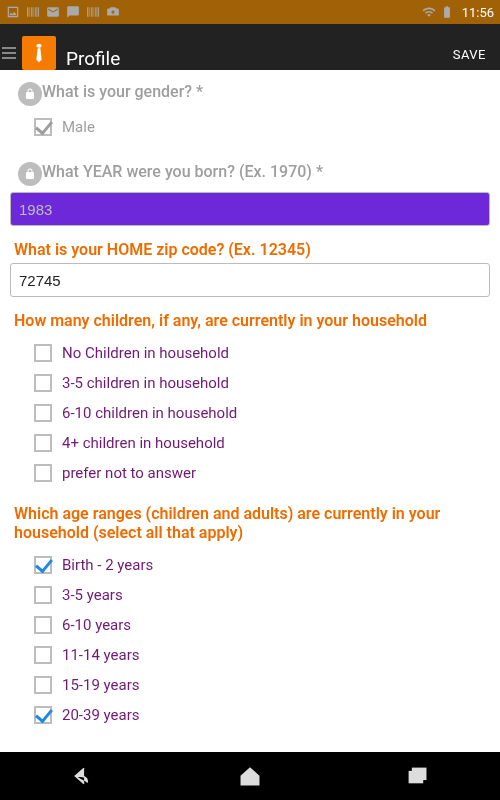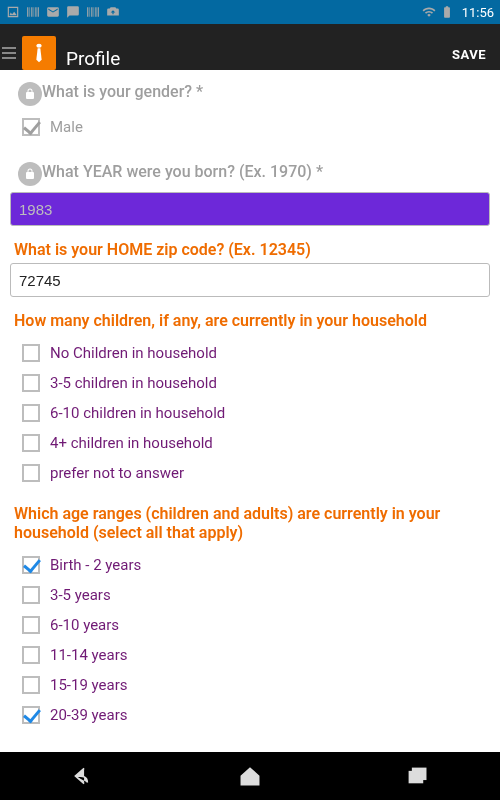--- a/index.html
+++ b/index.html
@@ -1,20 +1,20 @@
 <!DOCTYPE html>
 <html><head>
 <meta charset="utf-8">
 <style>
   * { margin: 0; padding: 0; box-sizing: border-box; }
   html, body { width: 500px; height: 800px; overflow: hidden; font-family: Roboto, Arial, sans-serif; background: #fff; }
   
   .status-bar {
     height: 24px;
-    background: #0369a1;
+    background: #a16207;
     color: #aaa;
     display: flex;
     justify-content: space-between;
     padding: 0 6px;
     font-size: 12px;
   }
   .status-left { display: flex; gap: 6px; align-items: center; }
   .status-right { display: flex; gap: 4px; align-items: center; }
   .status-icon { width: 14px; height: 14px; fill: #aaa; }
   .status-time { color: #fff; font-size: 13px; margin-left: 4px; }
@@ -30,21 +30,21 @@
   .hamburger-area { display: flex; align-items: center; gap: 6px; }
   .hamburger { width: 14px; display: flex; flex-direction: column; gap: 3px; padding: 4px 0; }
   .hamburger span { height: 2px; background: #888; display: block; }
   .app-logo {
     width: 34px; height: 34px; background: #f57c00;
     display: flex; align-items: center; justify-content: center;
     border-radius: 2px;
   }
   .app-logo svg { width: 16px; height: 22px; fill: #fff; }
   .app-title { font-size: 19px; margin-left: 10px; flex: 1; }
-  .save-btn { font-size: 13px; font-weight: 700; letter-spacing: 0.5px; padding: 8px 6px; cursor: pointer; }
+  .save-btn { font-size: 13px; font-weight: 400; letter-spacing: 0.5px; padding: 8px 6px; cursor: pointer; }
 
   .content {
     height: calc(800px - 24px - 46px - 48px);
     overflow-y: auto;
     padding: 0 0 10px 0;
   }
 
   .q-locked-row {
     display: flex; 
     padding: 12px 14px 6px 18px;
@@ -52,20 +52,21 @@
   .lock-circle {
     width: 24px; height: 24px; background: #bdbdbd; border-radius: 50%;
     display: flex; align-items: center; justify-content: center;
   }
   .lock-circle svg { width: 12px; height: 12px; fill: #fff; }
   .q-locked-label { color: #9e9e9e; font-size: 16px; font-weight: 500; }
 
   .check-row {
     display: flex; gap: 10px;
     padding: 6px 14px 8px 22px;
+    margin-left: 12px;
   }
   .check-row.subtle .chk-label { color: #9e9e9e; }
   .chk {
     width: 18px; height: 18px; border: 2px solid #bdbdbd; position: relative;
     flex-shrink: 0;
   }
   .chk.checked::after {
     content: ""; position: absolute; left: 3px; top: -2px;
     width: 7px; height: 13px; border: solid #1e88e5;
     border-width: 0 3px 3px 0; transform: rotate(40deg);

